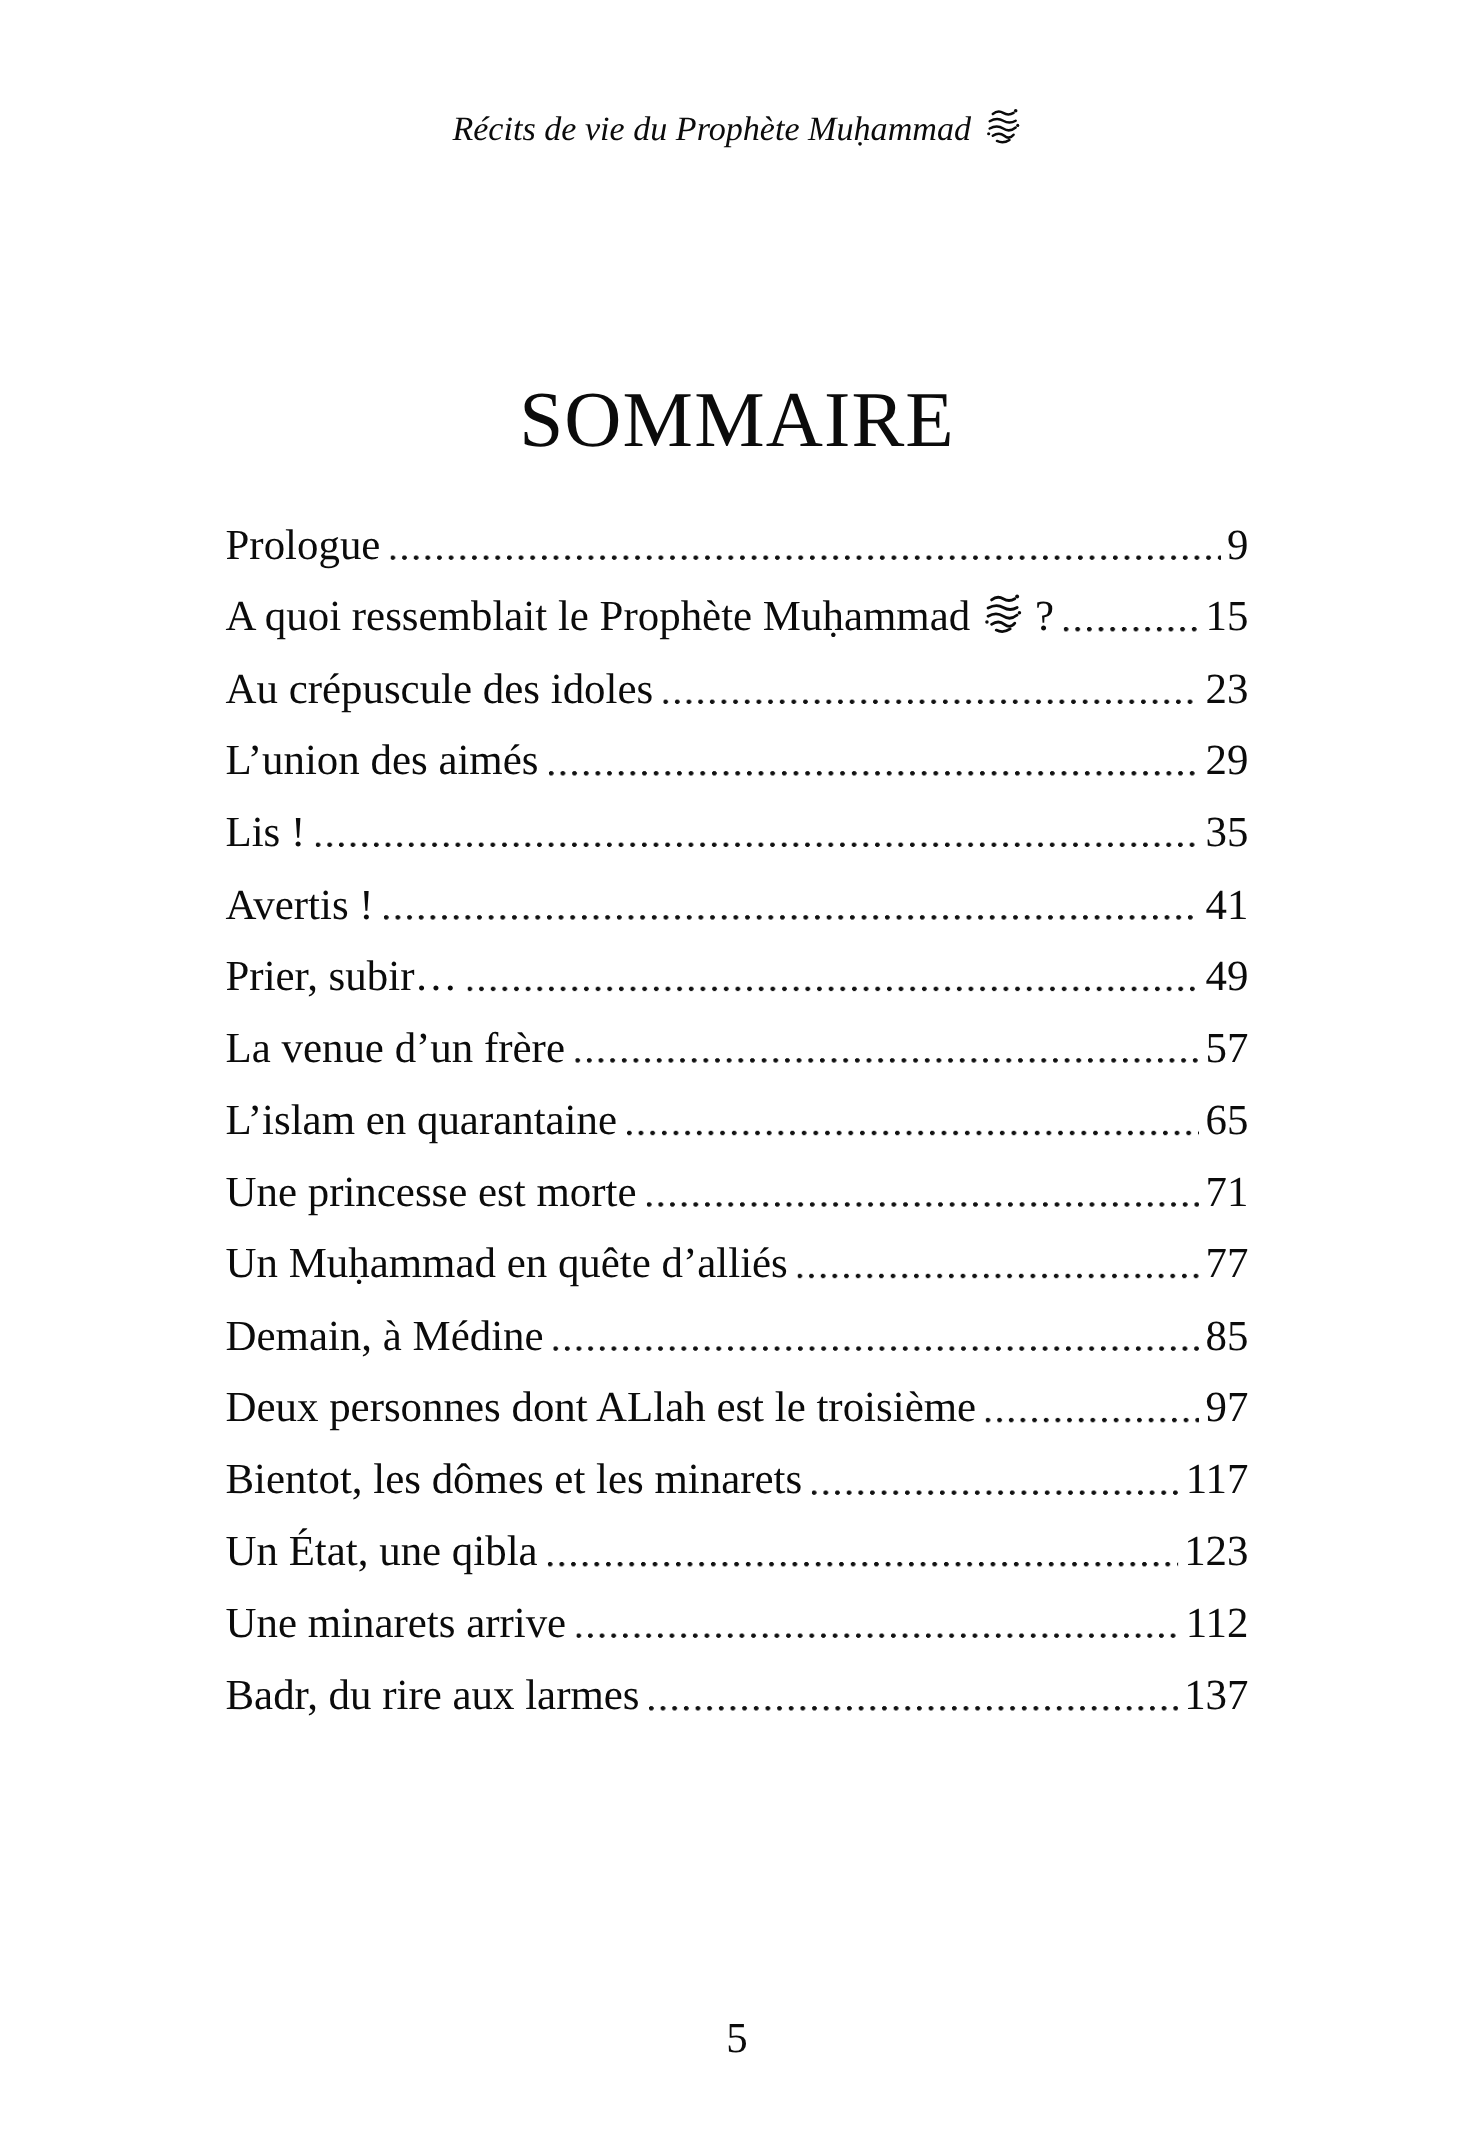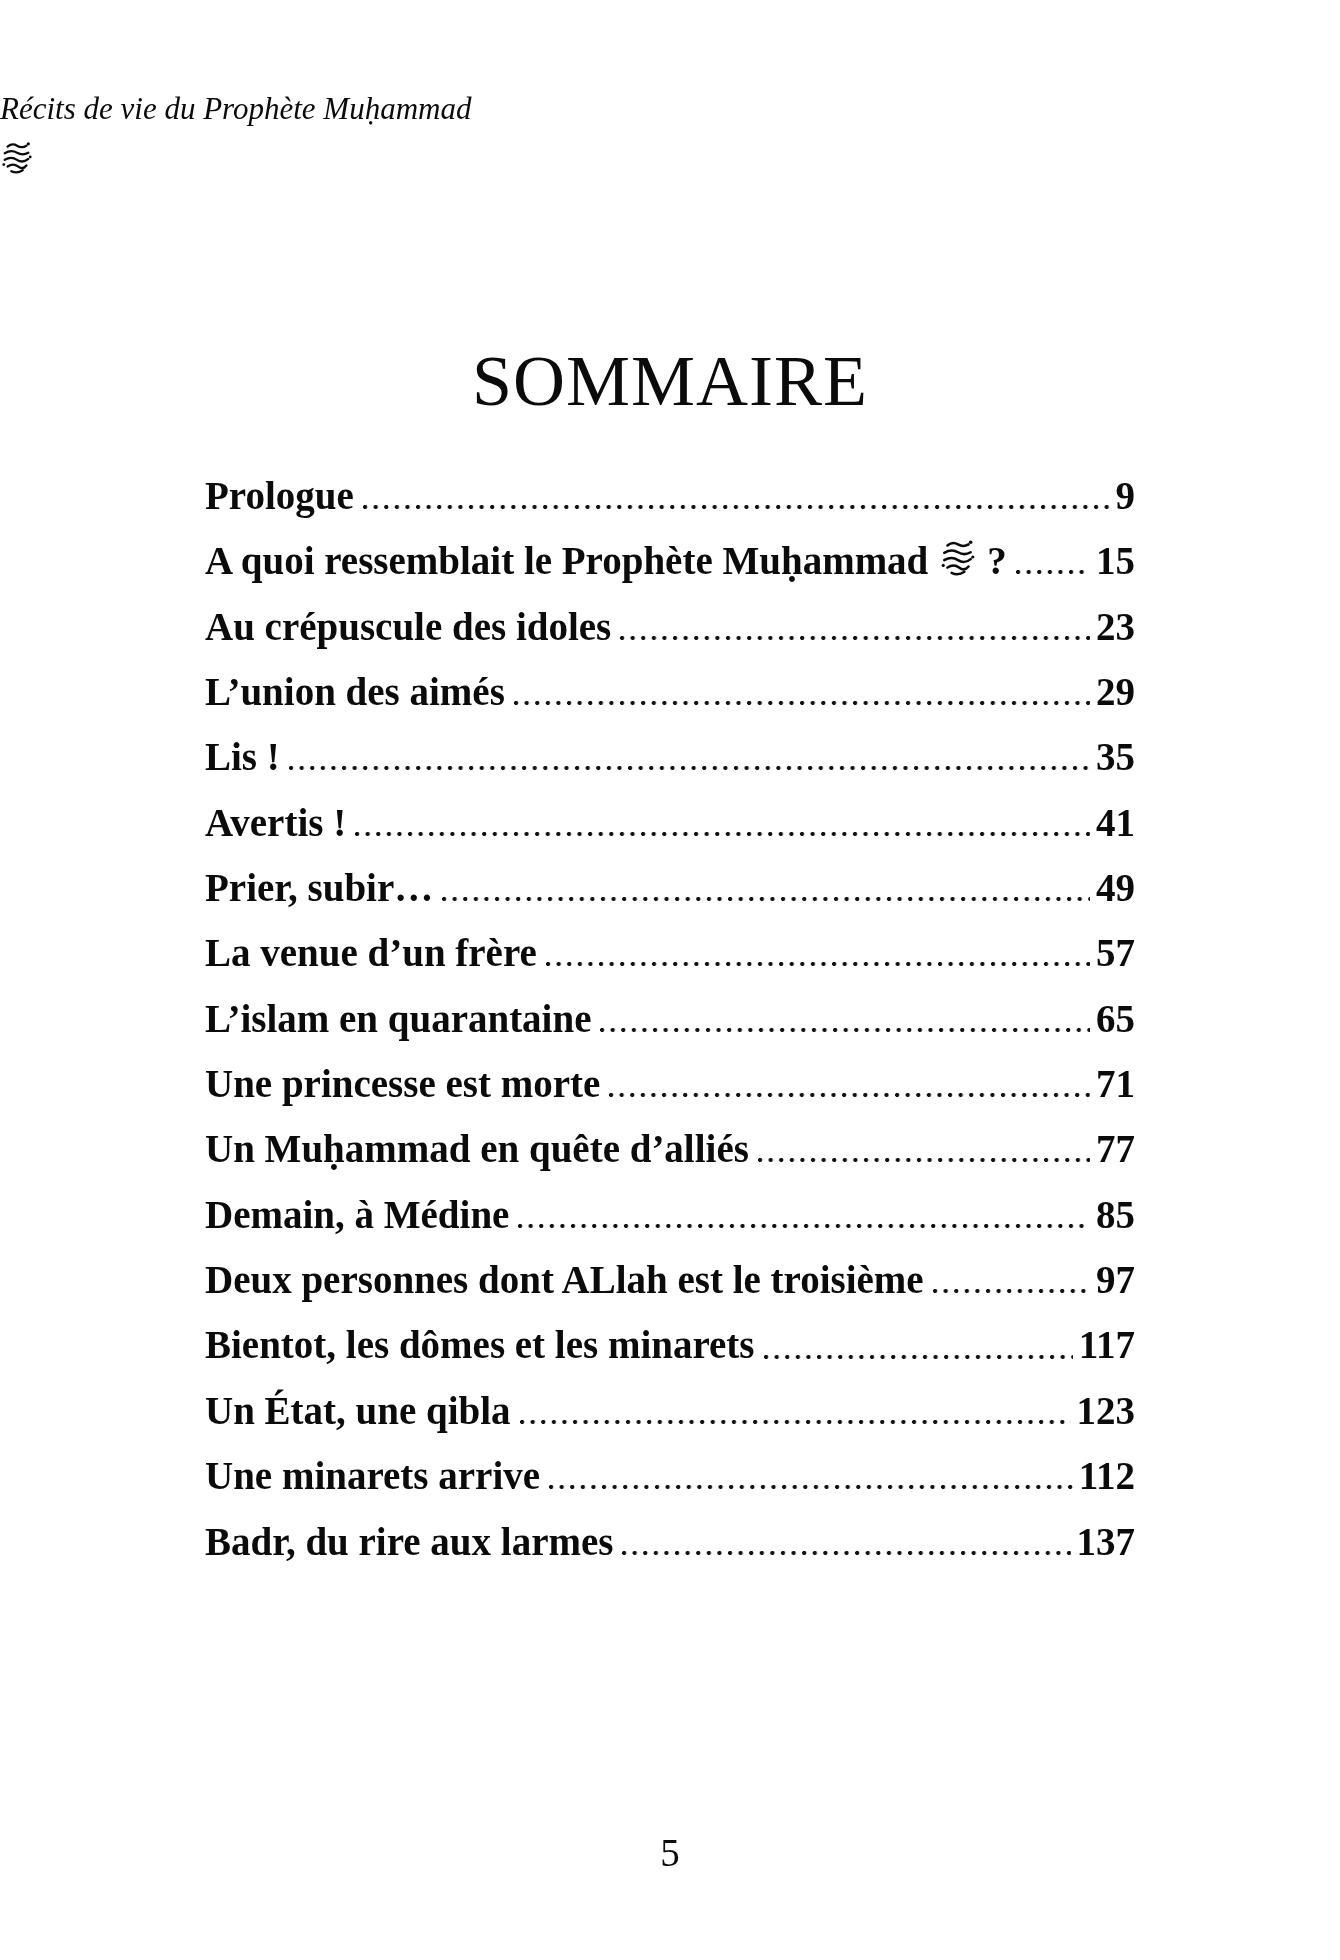--- a/index.html
+++ b/index.html
@@ -29,21 +29,20 @@
     left: 0;
     right: 0;
     display: flex;
     justify-content: center;
     align-items: baseline;
     gap: 12px;
     font-style: italic;
     font-size: 31px;
     line-height: 1;
     white-space: nowrap;
-    flex-direction: column;
   }
   .running-header .saw { transform: translateY(4px); }
 
   
   .title {
     position: absolute;
     top: 345px;
     left: 0;
     right: 0;
     margin: 0;
@@ -60,21 +59,20 @@
     top: 463px;
     left: 205px;
     right: 205px;
   }
   .toc-row {
     display: flex;
     height: 65.35px;
     line-height: 65.35px;
     font-size: 39px;
     white-space: nowrap;
-    font-weight: bold;
   }
   .toc-row .sym {
     align-self: flex-start;
     margin-top: 10px;
     margin-left: 11px;
     flex: 0 0 auto;
   }
   .toc-row .suffix { margin-left: 10px; }
   .leader {
     flex: 1 1 auto;

